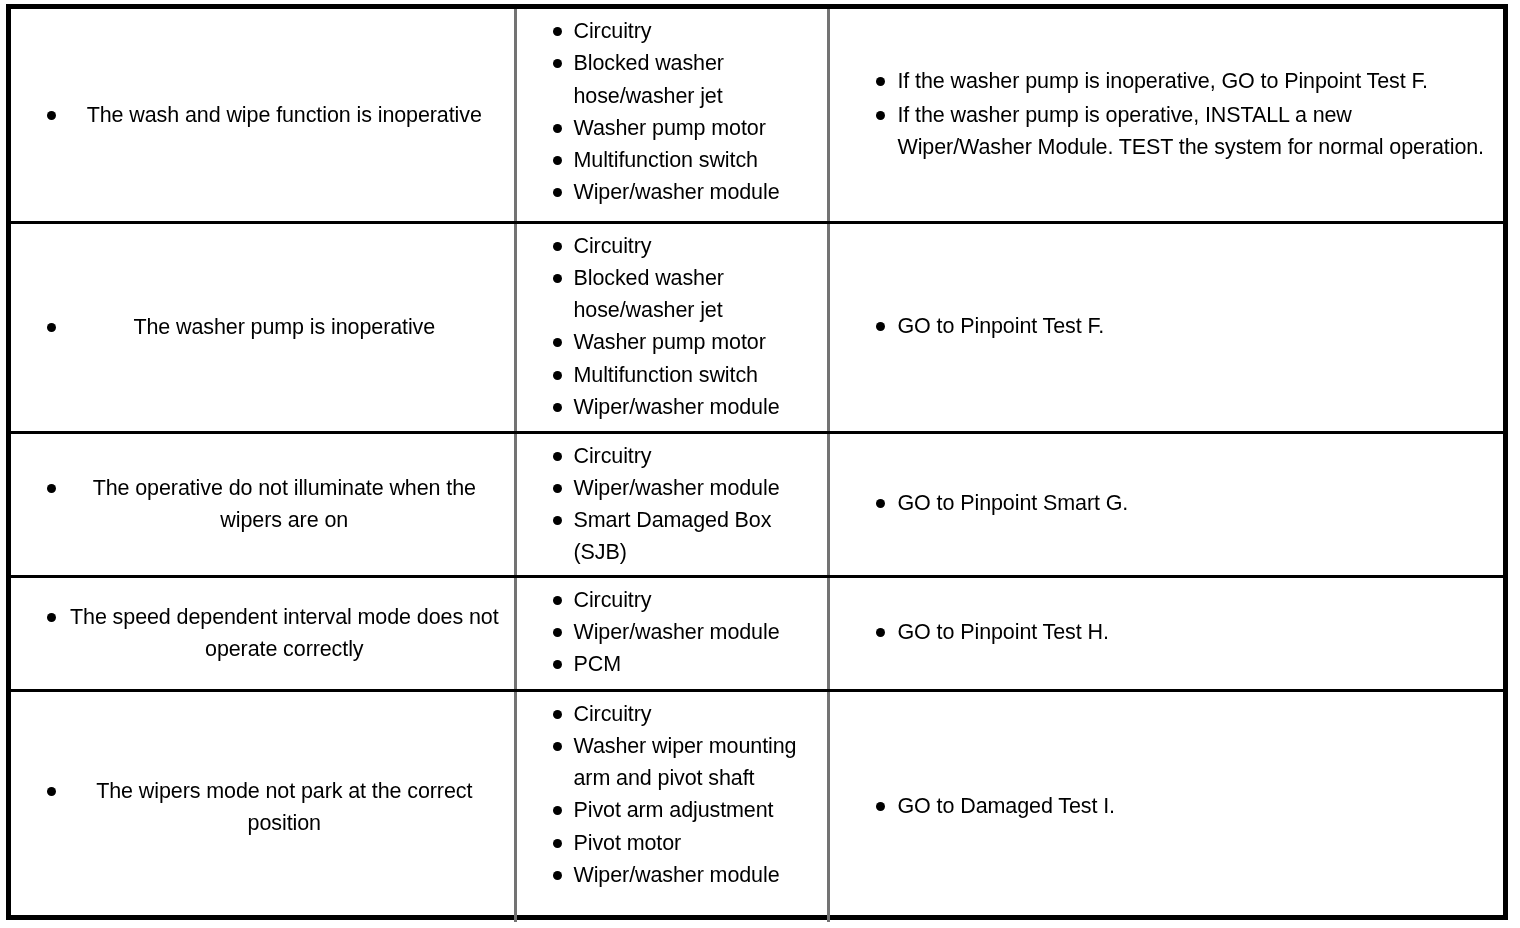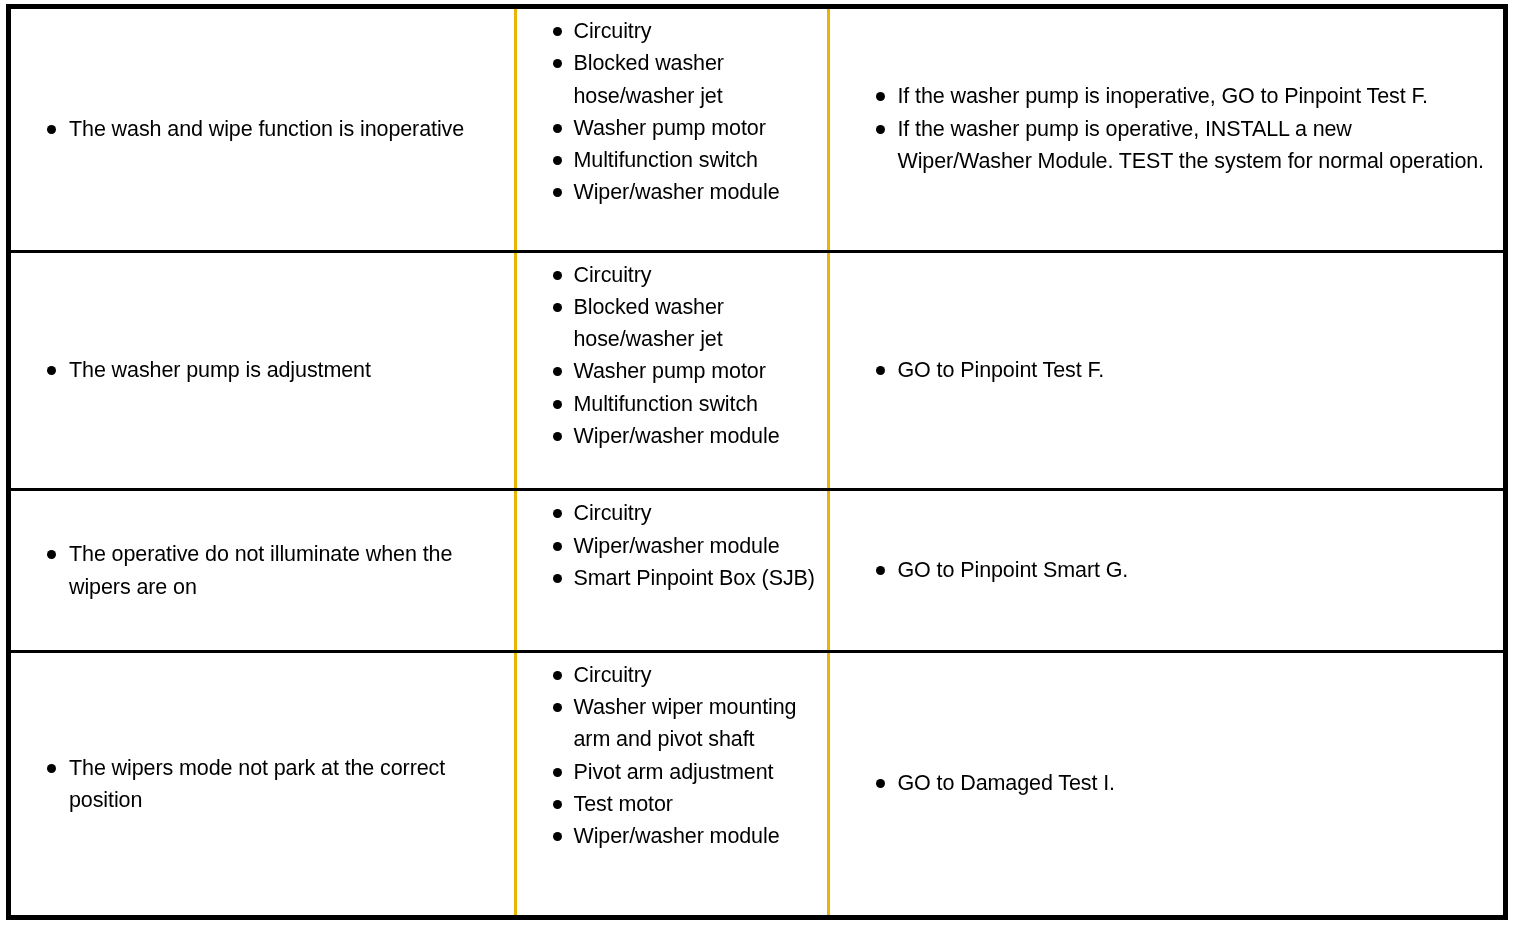--- a/index.html
+++ b/index.html
@@ -33,21 +33,21 @@
     border-collapse: collapse;
     table-layout: fixed;
   }
   .t-row {
     display: table-row;
   }
   .t-cell {
     display: table-cell;
     vertical-align: middle;
     box-sizing: border-box;
-    border-right: 3px solid #eab308;
+    border-right: 3px solid #737373;
     border-bottom: 3px solid #000000;
     padding: 6px 4px 6px 4px;
   }
   .t-row:last-child .t-cell {
     border-bottom: none;
   }
   .t-cell.col-action {
     border-right: none;
   }
 
@@ -79,21 +79,21 @@
     left: 4px;
     top: 12px;
     width: 9px;
     height: 9px;
     background: #000000;
     border-radius: 50%;
   }
 
   
   .col-symptom ul.bullets { padding-left: 28px; padding-right: 10px; }
-  .col-symptom ul.bullets > li { padding-left: 26px; }
+  .col-symptom ul.bullets > li { padding-left: 26px; text-align: center; }
 
   
   .col-causes ul.bullets { padding-left: 28px; padding-right: 2px; }
   .col-causes ul.bullets > li { padding-left: 25px; }
 
   
   .col-action ul.bullets { padding-left: 22px; padding-right: 14px; }
   .col-action ul.bullets > li { padding-left: 26px; margin-bottom: 1px; }
 </style>
 </head>
@@ -119,21 +119,21 @@
         <div class="t-cell col-action vmid">
           <ul class="bullets">
             <li>If the washer pump is inoperative, GO to Pinpoint Test F.</li>
             <li>If the washer pump is operative, INSTALL a new Wiper/Washer Module. TEST the system for normal operation.</li>
           </ul>
         </div>
       </div>
       <div class="t-row" style="height: 210px;">
         <div class="t-cell col-symptom vmid">
           <ul class="bullets">
-            <li>The washer pump is adjustment</li>
+            <li>The washer pump is inoperative</li>
           </ul>
         </div>
         <div class="t-cell col-causes vtop">
           <ul class="bullets">
             <li>Circuitry</li>
             <li>Blocked washer hose/washer jet</li>
             <li>Washer pump motor</li>
             <li>Multifunction switch</li>
             <li>Wiper/washer module</li>
           </ul>
@@ -147,41 +147,60 @@
       <div class="t-row" style="height: 142px;">
         <div class="t-cell col-symptom vmid">
           <ul class="bullets">
             <li>The operative do not illuminate when the wipers are on</li>
           </ul>
         </div>
         <div class="t-cell col-causes vtop">
           <ul class="bullets">
             <li>Circuitry</li>
             <li>Wiper/washer module</li>
-            <li>Smart Pinpoint Box (SJB)</li>
+            <li>Smart Damaged Box (SJB)</li>
           </ul>
         </div>
         <div class="t-cell col-action vmid">
           <ul class="bullets">
             <li>GO to Pinpoint Smart G.</li>
+          </ul>
+        </div>
+      </div>
+      <div class="t-row" style="height: 114px;">
+        <div class="t-cell col-symptom vmid">
+          <ul class="bullets">
+            <li>The speed dependent interval mode does not operate correctly</li>
+          </ul>
+        </div>
+        <div class="t-cell col-causes vtop">
+          <ul class="bullets">
+            <li>Circuitry</li>
+            <li>Wiper/washer module</li>
+            <li>PCM</li>
+          </ul>
+        </div>
+        <div class="t-cell col-action vmid">
+          <ul class="bullets">
+            <li>GO to Pinpoint Test H.</li>
           </ul>
         </div>
       </div>
       <div class="t-row" style="height: 232px;">
         <div class="t-cell col-symptom vmid">
           <ul class="bullets">
             <li>The wipers mode not park at the correct position</li>
           </ul>
         </div>
         <div class="t-cell col-causes vtop">
           <ul class="bullets">
             <li>Circuitry</li>
             <li>Washer wiper mounting arm and pivot shaft</li>
             <li>Pivot arm adjustment</li>
-            <li>Test motor</li>
+            <li>Pivot motor</li>
             <li>Wiper/washer module</li>
           </ul>
         </div>
         <div class="t-cell col-action vmid">
           <ul class="bullets">
             <li>GO to Damaged Test I.</li>
           </ul>
         </div>
       </div>
     </div>

